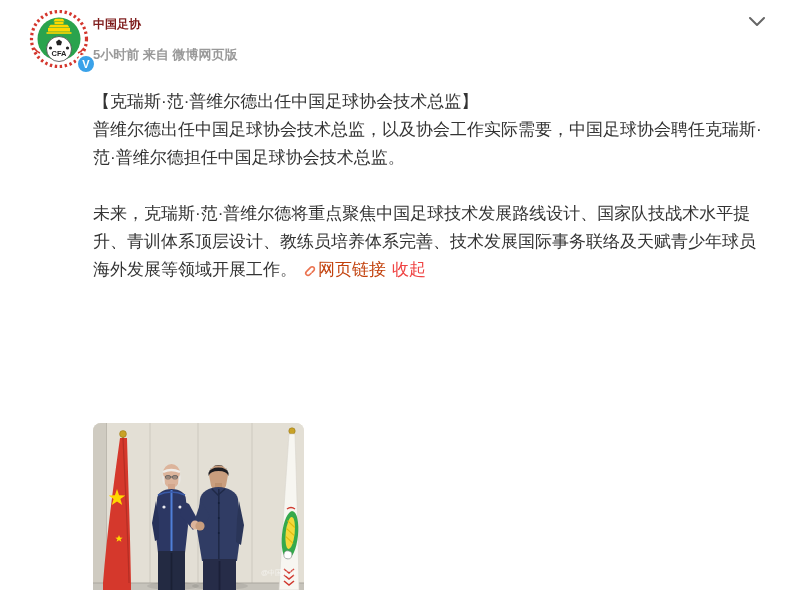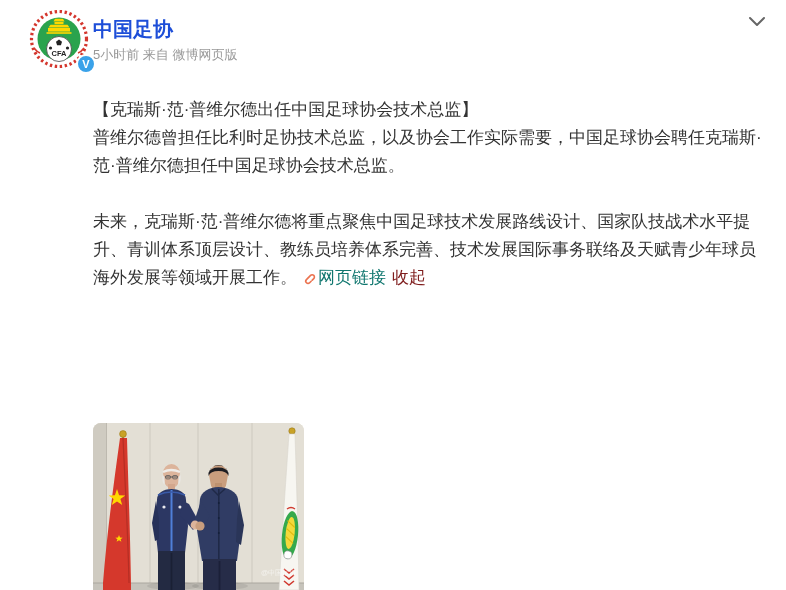--- a/index.html
+++ b/index.html
@@ -7,33 +7,33 @@
               font-family:"Liberation Sans","DejaVu Sans",sans-serif; }
   .post { position:relative; width:786px; height:590px; background:#fff; }
 
   
   .avatar-wrap { position:absolute; left:28px; top:8px; width:62px; height:62px; cursor:pointer; }
   .avatar-svg { width:62px; height:62px; display:block; }
   .v-badge { position:absolute; right:-6px; bottom:-4px; width:20px; height:20px;
              background:#3aa2e9; border:2px solid #fff; border-radius:50%;
              color:#fff; font-size:11px; font-weight:bold; text-align:center;
              line-height:16px; }
-  .username { position:absolute; left:93px; top:16px; font-size:20px; font-weight:bold;
-              color:#1d4ed8; cursor:pointer; }
+  .username { position:absolute; left:93px; top:16px; font-size:12px; font-weight:bold;
+              color:#7f1d1d; cursor:pointer; }
   .post-meta { position:absolute; left:93px; top:46px; font-size:13px; color:#999;
-               cursor:pointer; }
+               cursor:pointer;font-weight:bold; }
   .chevron { position:absolute; right:20px; top:16px; width:18px; height:12px; cursor:pointer; }
 
   
-  .post-body { position:absolute; left:93px; top:96px; width:670px;
+  .post-body { position:absolute; left:93px; top:88px; width:670px;
                font-size:17px; line-height:28px; color:#333; }
   .post-body p { margin:0 0 28px 0; }
-  .weibo-link { color:#0f766e; text-decoration:none; cursor:pointer; white-space:nowrap; }
+  .weibo-link { color:#c2410c; text-decoration:none; cursor:pointer; white-space:nowrap; }
   .link-icon-svg { width:15px; height:15px; vertical-align:-2px; margin:0 2px 0 4px; }
-  .collapse { color:#7f1d1d; cursor:pointer; margin-left:6px; }
+  .collapse { color:#ef4444; cursor:pointer; margin-left:6px; }
 
   
   .photo { position:absolute; left:93px; top:423px; width:211px; height:167px;
            border-radius:8px 8px 0 0; overflow:hidden; cursor:pointer; background:#e3dfd5; }
   .photo svg { display:block; }
 </style>
 </head>
 <body>
 
 <div class="post">
@@ -65,21 +65,21 @@
   </div>
 
   <div class="username">中国足协</div>
   <div class="post-meta">5小时前 来自 微博网页版</div>
 
   <svg class="chevron" viewBox="0 0 18 12">
     <polyline points="2,2 9,9 16,2" fill="none" stroke="#666" stroke-width="2" stroke-linecap="round" stroke-linejoin="round"></polyline>
   </svg>
 
   <div class="post-body">
-    <p><span>【克瑞斯·范·普维尔德出任中国足球协会技术总监】</span><br><span>普维尔德曾担任比利时足协技术总监，以及协会工作实际需要，中国足球协会聘任克瑞斯·范·普维尔德担任中国足球协会技术总监。</span></p>
+    <p><span>【克瑞斯·范·普维尔德出任中国足球协会技术总监】</span><br><span>普维尔德出任中国足球协会技术总监，以及协会工作实际需要，中国足球协会聘任克瑞斯·范·普维尔德担任中国足球协会技术总监。</span></p>
     <p><span>未来，克瑞斯·范·普维尔德将重点聚焦中国足球技术发展路线设计、国家队技战术水平提升、青训体系顶层设计、教练员培养体系完善、技术发展国际事务联络及天赋青少年球员海外发展等领域开展工作。</span><a class="weibo-link"><svg class="link-icon-svg" viewBox="0 0 16 16">
           <path d="M6.5 9.5 L10.2 5.8 a2.4 2.4 0 0 1 3.4 3.4 L12 10.8 M9.5 6.5 L5.8 10.2 a2.4 2.4 0 0 0 3.4 3.4 L10.8 12" fill="none" stroke="#eb7350" stroke-width="1.7" stroke-linecap="round"></path>
         </svg><span>网页链接</span></a><span class="collapse">收起</span></p>
   </div>
 
   <div class="photo">
     <svg width="211" height="167" viewBox="0 0 211 167">
 
       <rect x="0" y="0" width="211" height="167" fill="#e3dfd5"></rect>
       <rect x="0" y="0" width="13" height="167" fill="#cfcbc1"></rect>

